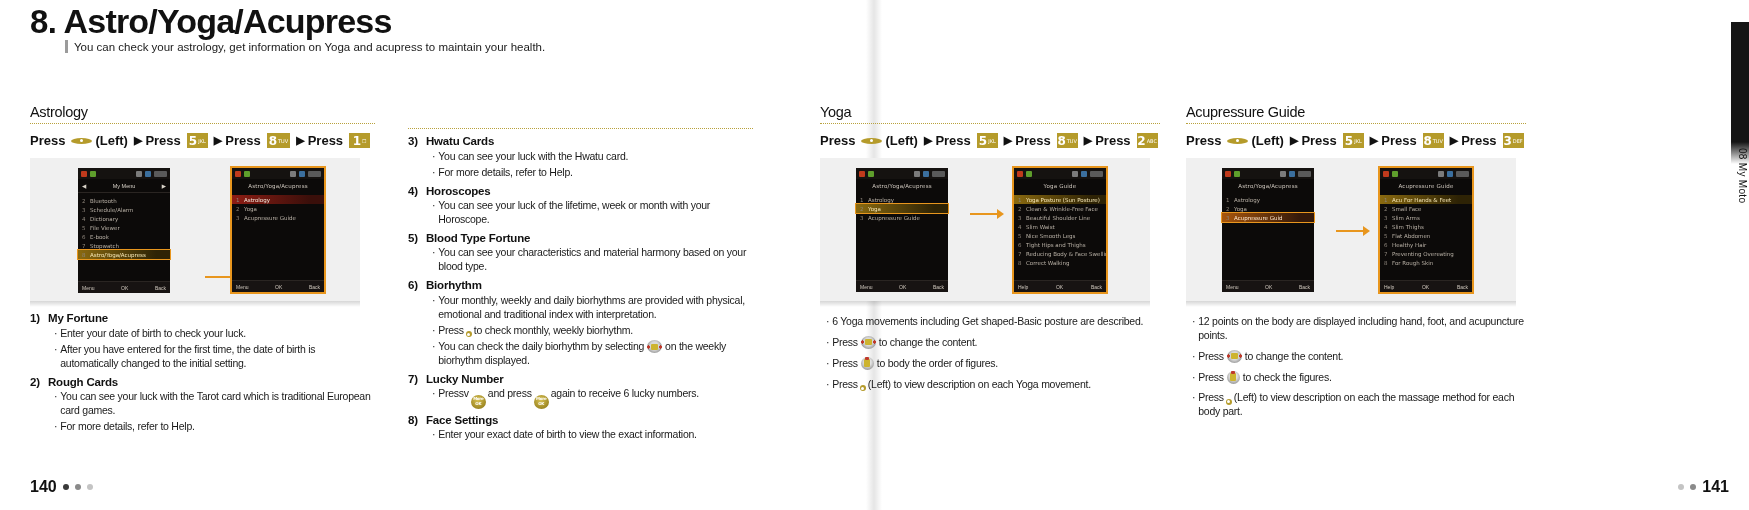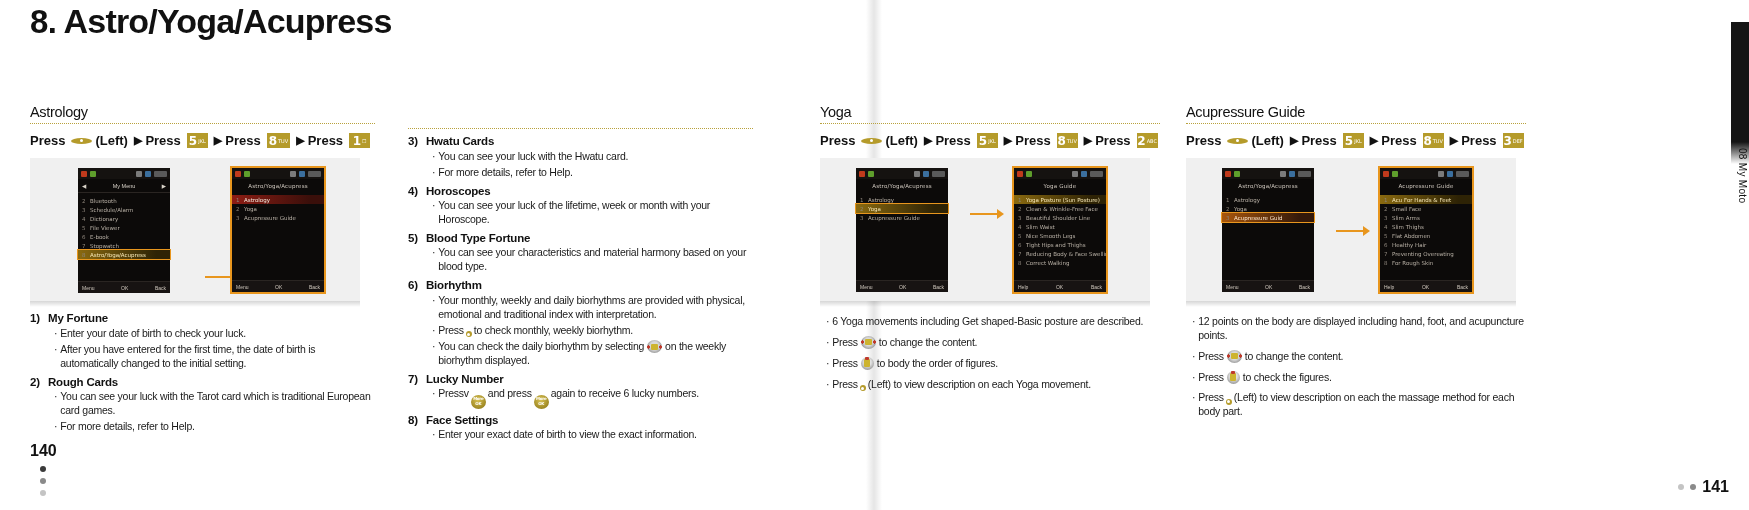--- a/index.html
+++ b/index.html
@@ -274,20 +274,24 @@
 </style>
 </head>
 <body>
 
 <div class="page">
 
   <div class="title-row">
     <span class="chapter-num">8.</span>
     <span class="chapter-title">Astro/Yoga/Acupress</span>
   </div>
+  <div class="subtitle-row">
+    <span class="subtitle-bar"></span>
+    <span class="subtitle-text">You can check your astrology, get information on Yoga and acupress to maintain your health.</span>
+  </div>
 
   <div class="col" style="left:30px; top:64px; width:345px;">
     <div class="sec-head">Astrology</div>
     <div class="dotrule"></div>
 
     <div class="press-row">
       <span class="w">Press</span>
       <span class="key dot"></span>
       <span class="w">(Left)</span>
       <span class="arrow">▶</span>
@@ -773,21 +777,21 @@
           <span class="bd">·</span>
           <span class="bt"><span>Press</span><span class="navup"></span><span>to check the figures.</span></span>
         </div>
       <div class="bullet">
           <span class="bd">·</span>
           <span class="bt"><span>Press</span><span class="ikey dot"></span><span>(Left) to view description on each the massage method for each body part.</span></span>
         </div>
     </div>
   </div>
 
-  <div class="folio" style="left:30px;flex-direction:column;">
+  <div class="folio" style="left:30px;">
     <span class="num">140</span>
     <span class="dot d1"></span>
     <span class="dot d2"></span>
     <span class="dot d3"></span>
   </div>
   <div class="folio" style="right:20px;">
     <span class="dot d3"></span>
     <span class="dot d2"></span>
     <span class="num">141</span>
   </div>

